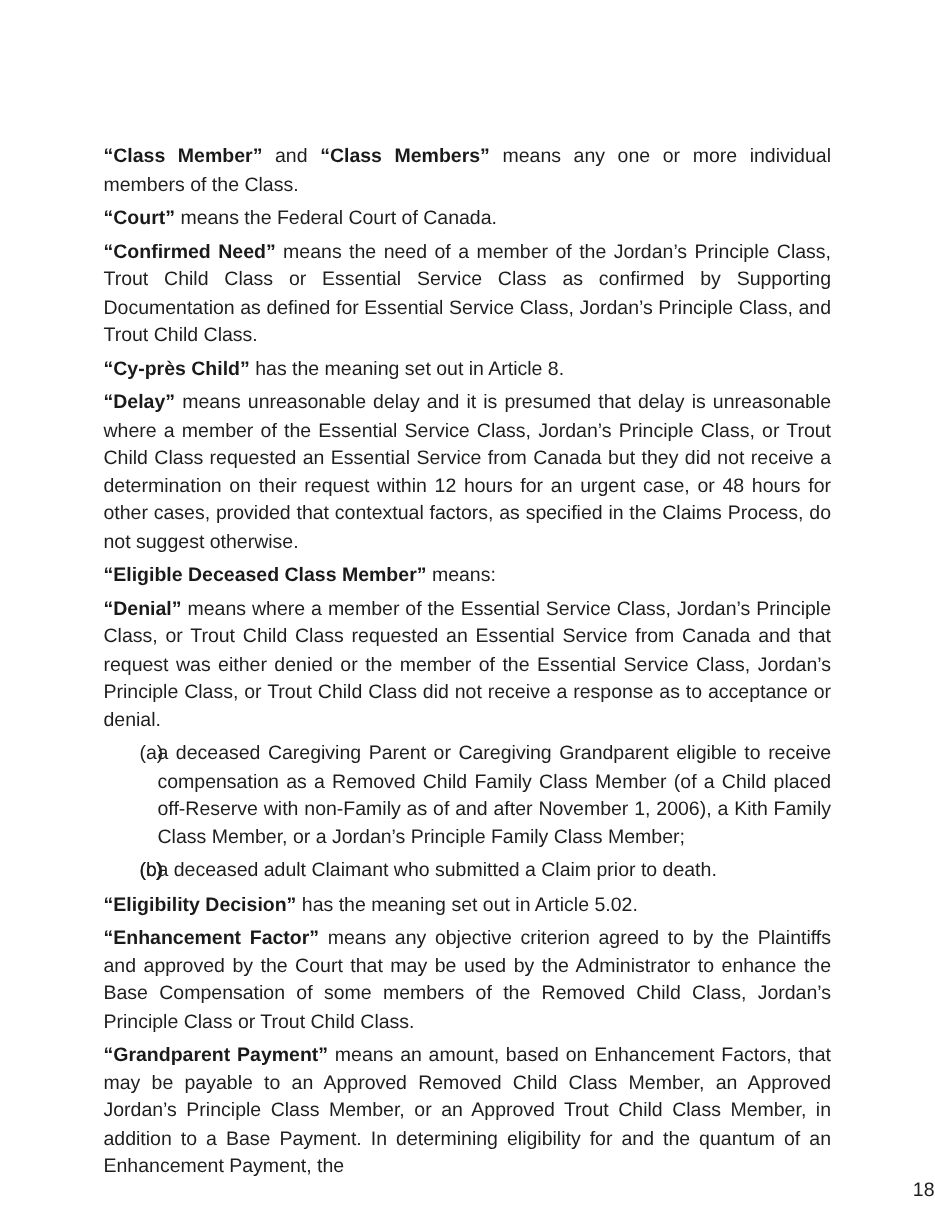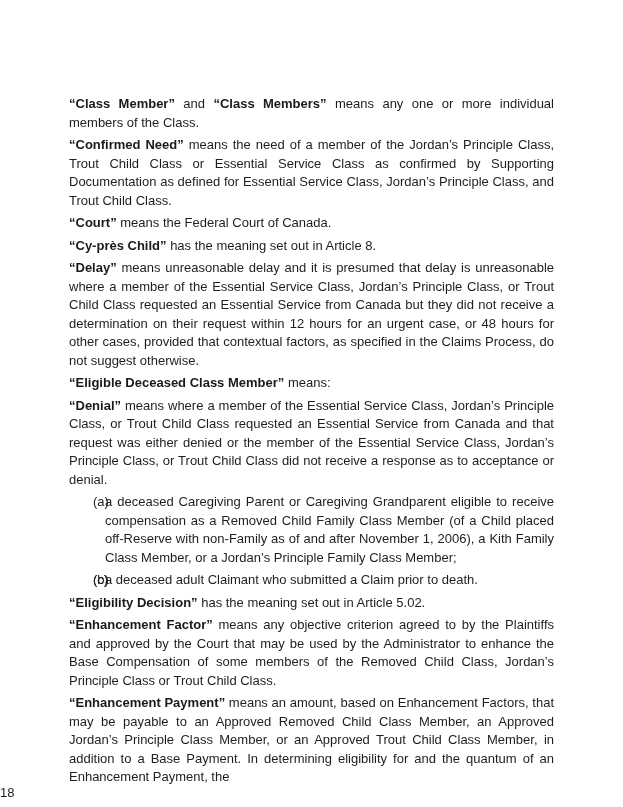--- a/index.html
+++ b/index.html
@@ -39,41 +39,41 @@
   }
   .definitions strong {
     font-weight: bold;
     color: #1a1a1a;
   }
   .page-footer {
     position: absolute;
     top: 755px;
     left: 0;
     width: 623px;
-    text-align: left;
+    text-align: right;
     font-family: "Liberation Sans", sans-serif;
     font-size: 13px;
     color: #1e1e1e;
   }
 </style>
 </head>
 <body>
 
 <div class="page">
   <div class="definitions">
       <p class="para"><strong>“Class Member”</strong><span> and </span><strong>“Class Members”</strong><span> means any one or more individual members of the Class.</span></p>
+      <p class="para"><strong>“Court”</strong><span> means the Federal Court of Canada.</span></p>
       <p class="para"><strong>“Confirmed Need”</strong><span> means the need of a member of the Jordan’s Principle Class, Trout Child Class or Essential Service Class as confirmed by Supporting Documentation as defined for Essential Service Class, Jordan’s Principle Class, and Trout Child Class.</span></p>
-      <p class="para"><strong>“Court”</strong><span> means the Federal Court of Canada.</span></p>
       <p class="para"><strong>“Cy-près Child”</strong><span> has the meaning set out in Article 8.</span></p>
       <p class="para"><strong>“Delay”</strong><span> means unreasonable delay and it is presumed that delay is unreasonable where a member of the Essential Service Class, Jordan’s Principle Class, or Trout Child Class requested an Essential Service from Canada but they did not receive a determination on their request within 12 hours for an urgent case, or 48 hours for other cases, provided that contextual factors, as specified in the Claims Process, do not suggest otherwise.</span></p>
       <p class="para"><strong>“Eligible Deceased Class Member”</strong><span> means:</span></p>
       <p class="para"><strong>“Denial”</strong><span> means where a member of the Essential Service Class, Jordan’s Principle Class, or Trout Child Class requested an Essential Service from Canada and that request was either denied or the member of the Essential Service Class, Jordan’s Principle Class, or Trout Child Class did not receive a response as to acceptance or denial.</span></p>
       <p class="list-item"><span class="marker">(a)</span><span>a deceased Caregiving Parent or Caregiving Grandparent eligible to receive compensation as a Removed Child Family Class Member (of a Child placed off-Reserve with non-Family as of and after November 1, 2006), a Kith Family Class Member, or a Jordan’s Principle Family Class Member;</span></p>
       <p class="list-item"><span class="marker">(b)</span></p>
       <p class="list-item"><span class="marker">(c)</span><span>a deceased adult Claimant who submitted a Claim prior to death.</span></p>
       <p class="para"><strong>“Eligibility Decision”</strong><span> has the meaning set out in Article 5.02.</span></p>
       <p class="para"><strong>“Enhancement Factor”</strong><span> means any objective criterion agreed to by the Plaintiffs and approved by the Court that may be used by the Administrator to enhance the Base Compensation of some members of the Removed Child Class, Jordan’s Principle Class or Trout Child Class.</span></p>
-      <p class="para"><strong>“Enhancement Payment”</strong><span> means an amount, based on Enhancement Factors, that may be payable to an Approved Removed Child Class Member, an Approved Jordan’s Principle Class Member, or an Approved Trout Child Class Member, in addition to a Base Payment. In determining eligibility for and the quantum of an Enhancement Payment, the</span></p>
+      <p class="para"><strong>“Grandparent Payment”</strong><span> means an amount, based on Enhancement Factors, that may be payable to an Approved Removed Child Class Member, an Approved Jordan’s Principle Class Member, or an Approved Trout Child Class Member, in addition to a Base Payment. In determining eligibility for and the quantum of an Enhancement Payment, the</span></p>
     </div>
   <div class="page-footer">
     <span>18</span>
   </div>
 </div>
 
 </body></html>

